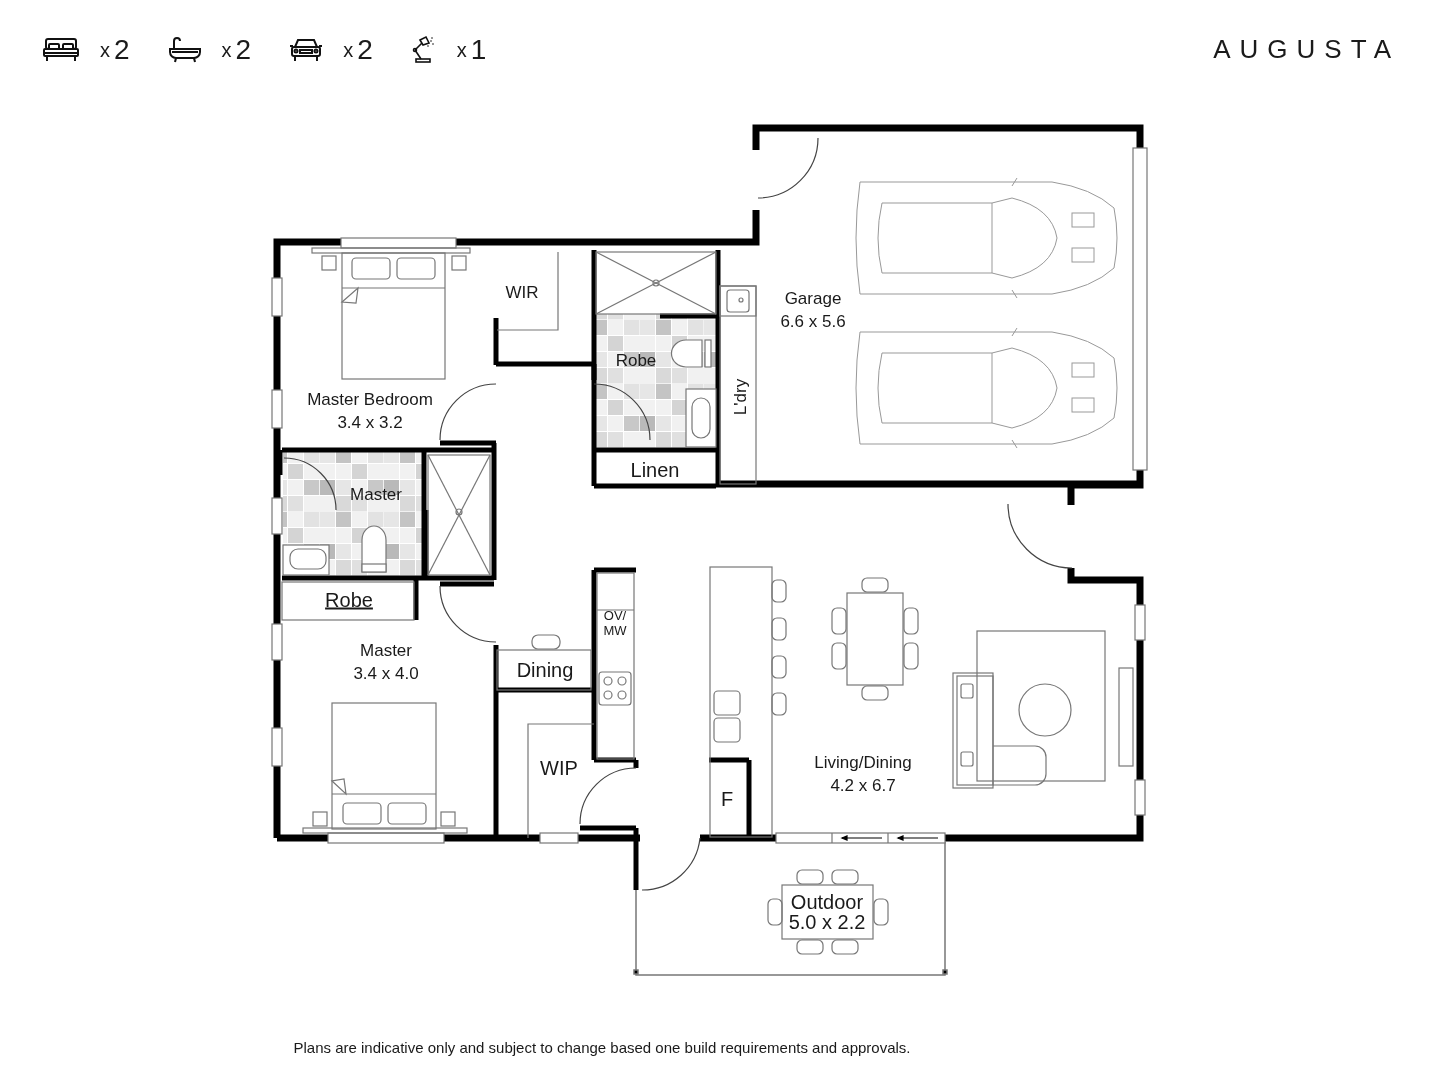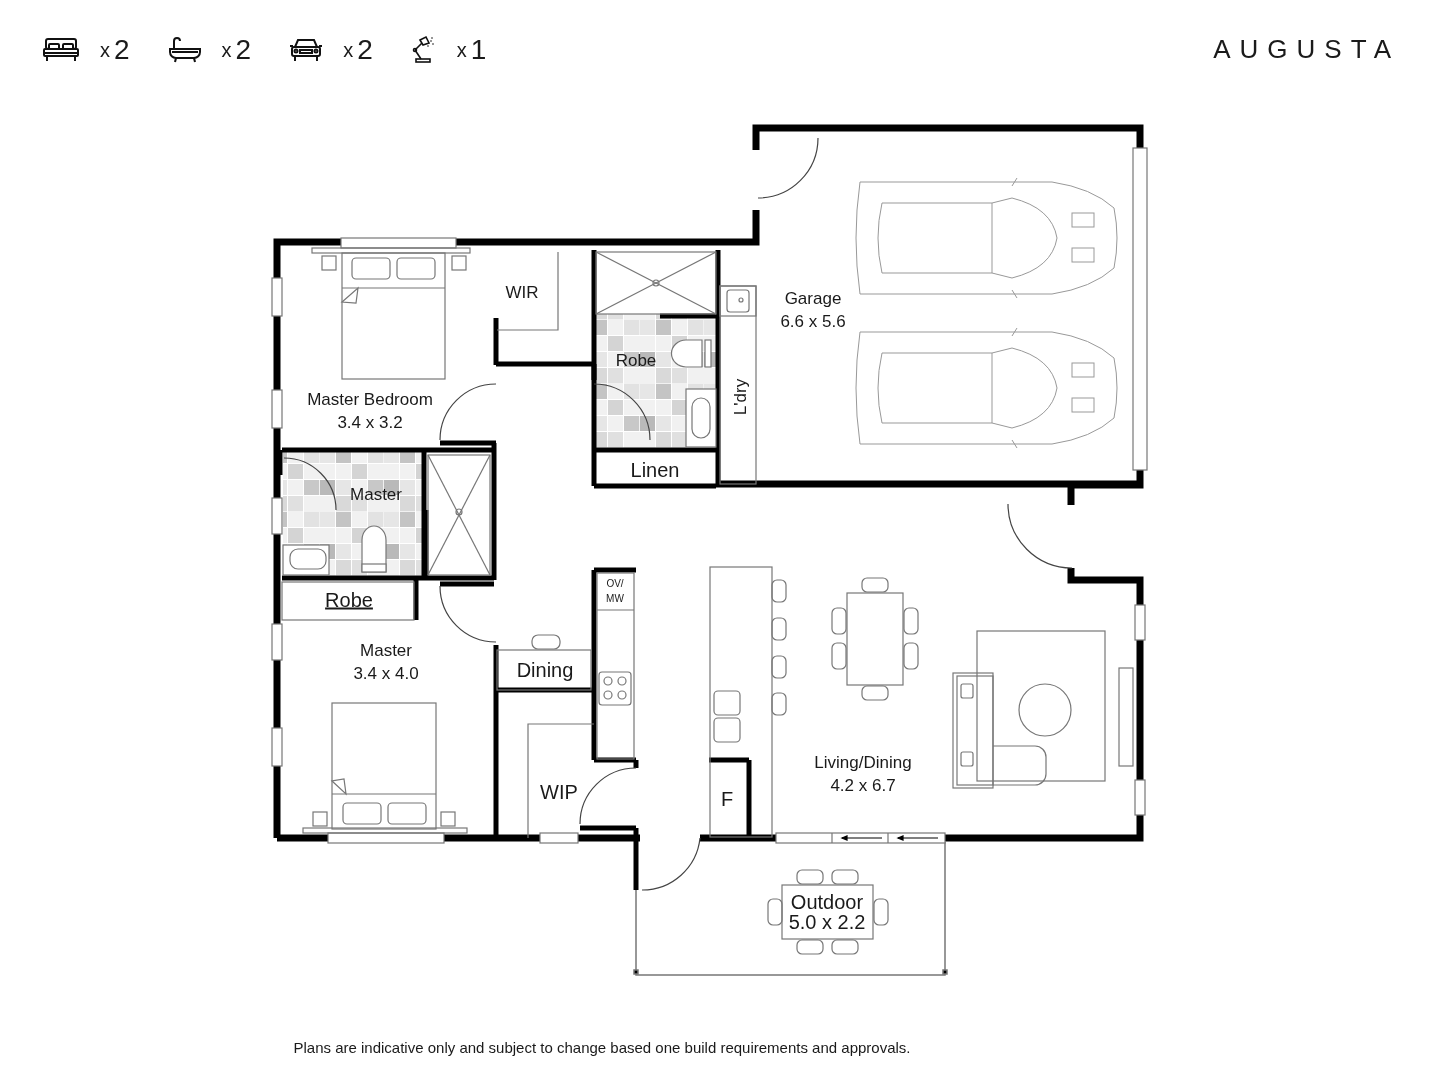--- a/index.html
+++ b/index.html
@@ -6,21 +6,21 @@
   body { width: 1440px; height: 1080px; position: relative; overflow: hidden; font-family: "Liberation Sans", "DejaVu Sans", sans-serif; color: #1a1a1a; }
   .features { position: absolute; left: 42px; top: 34px; display: flex; align-items: center; }
   .feature { display: flex; align-items: center; margin-right: 38px; }
   .feature svg { display: block; }
   .feature .x { font-size: 20px; margin-left: 20px; margin-right: 4px; }
   .feature .n { font-size: 28px; }
   .brand { position: absolute; right: 40px; top: 34px; font-size: 26px; letter-spacing: 9px; font-weight: 400; }
   .plan { position: absolute; left: 0; top: 0; }
   .room-label { position: absolute; text-align: center; font-size: 17px; line-height: 23px; transform: translate(-50%, -50%); white-space: nowrap; }
   .room-label.small { font-size: 20px; line-height: 17px; }
-  .room-label.tiny { font-size: 10px; line-height: 15px; }
+  .room-label.tiny { font-size: 13px; line-height: 15px; margin-top: 32px; }
   .room-label.vert { transform: translate(-50%, -50%) rotate(-90deg); }
   .disclaimer { position: absolute; left: 0; width: 1204px; top: 1039px; text-align: center; font-size: 15px; }
 </style>
 </head>
 <body>
 
 <div class="features">
   <div class="feature">
     <span>
       <svg width="38" height="26" viewBox="0 0 38 26">
@@ -358,21 +358,21 @@
   <div>Master</div>
   <div>3.4 x 4.0</div>
 </div>
 <div class="room-label small" style="left:545px; top:670px;">
   <div>Dining</div>
 </div>
 <div class="room-label tiny" style="left:615px; top:591px;">
   <div>OV/</div>
   <div>MW</div>
 </div>
-<div class="room-label small" style="left:559px; top:792px;text-align:center;">
+<div class="room-label small" style="left:559px; top:768px;text-align:center;">
   <div>WIP</div>
 </div>
 <div class="room-label small" style="left:727px; top:799px;">
   <div>F</div>
 </div>
 <div class="room-label" style="left:863px; top:774px;">
   <div>Living/Dining</div>
   <div>4.2 x 6.7</div>
 </div>
 <div class="room-label small" style="left:827px; top:912px; line-height:20px;">

